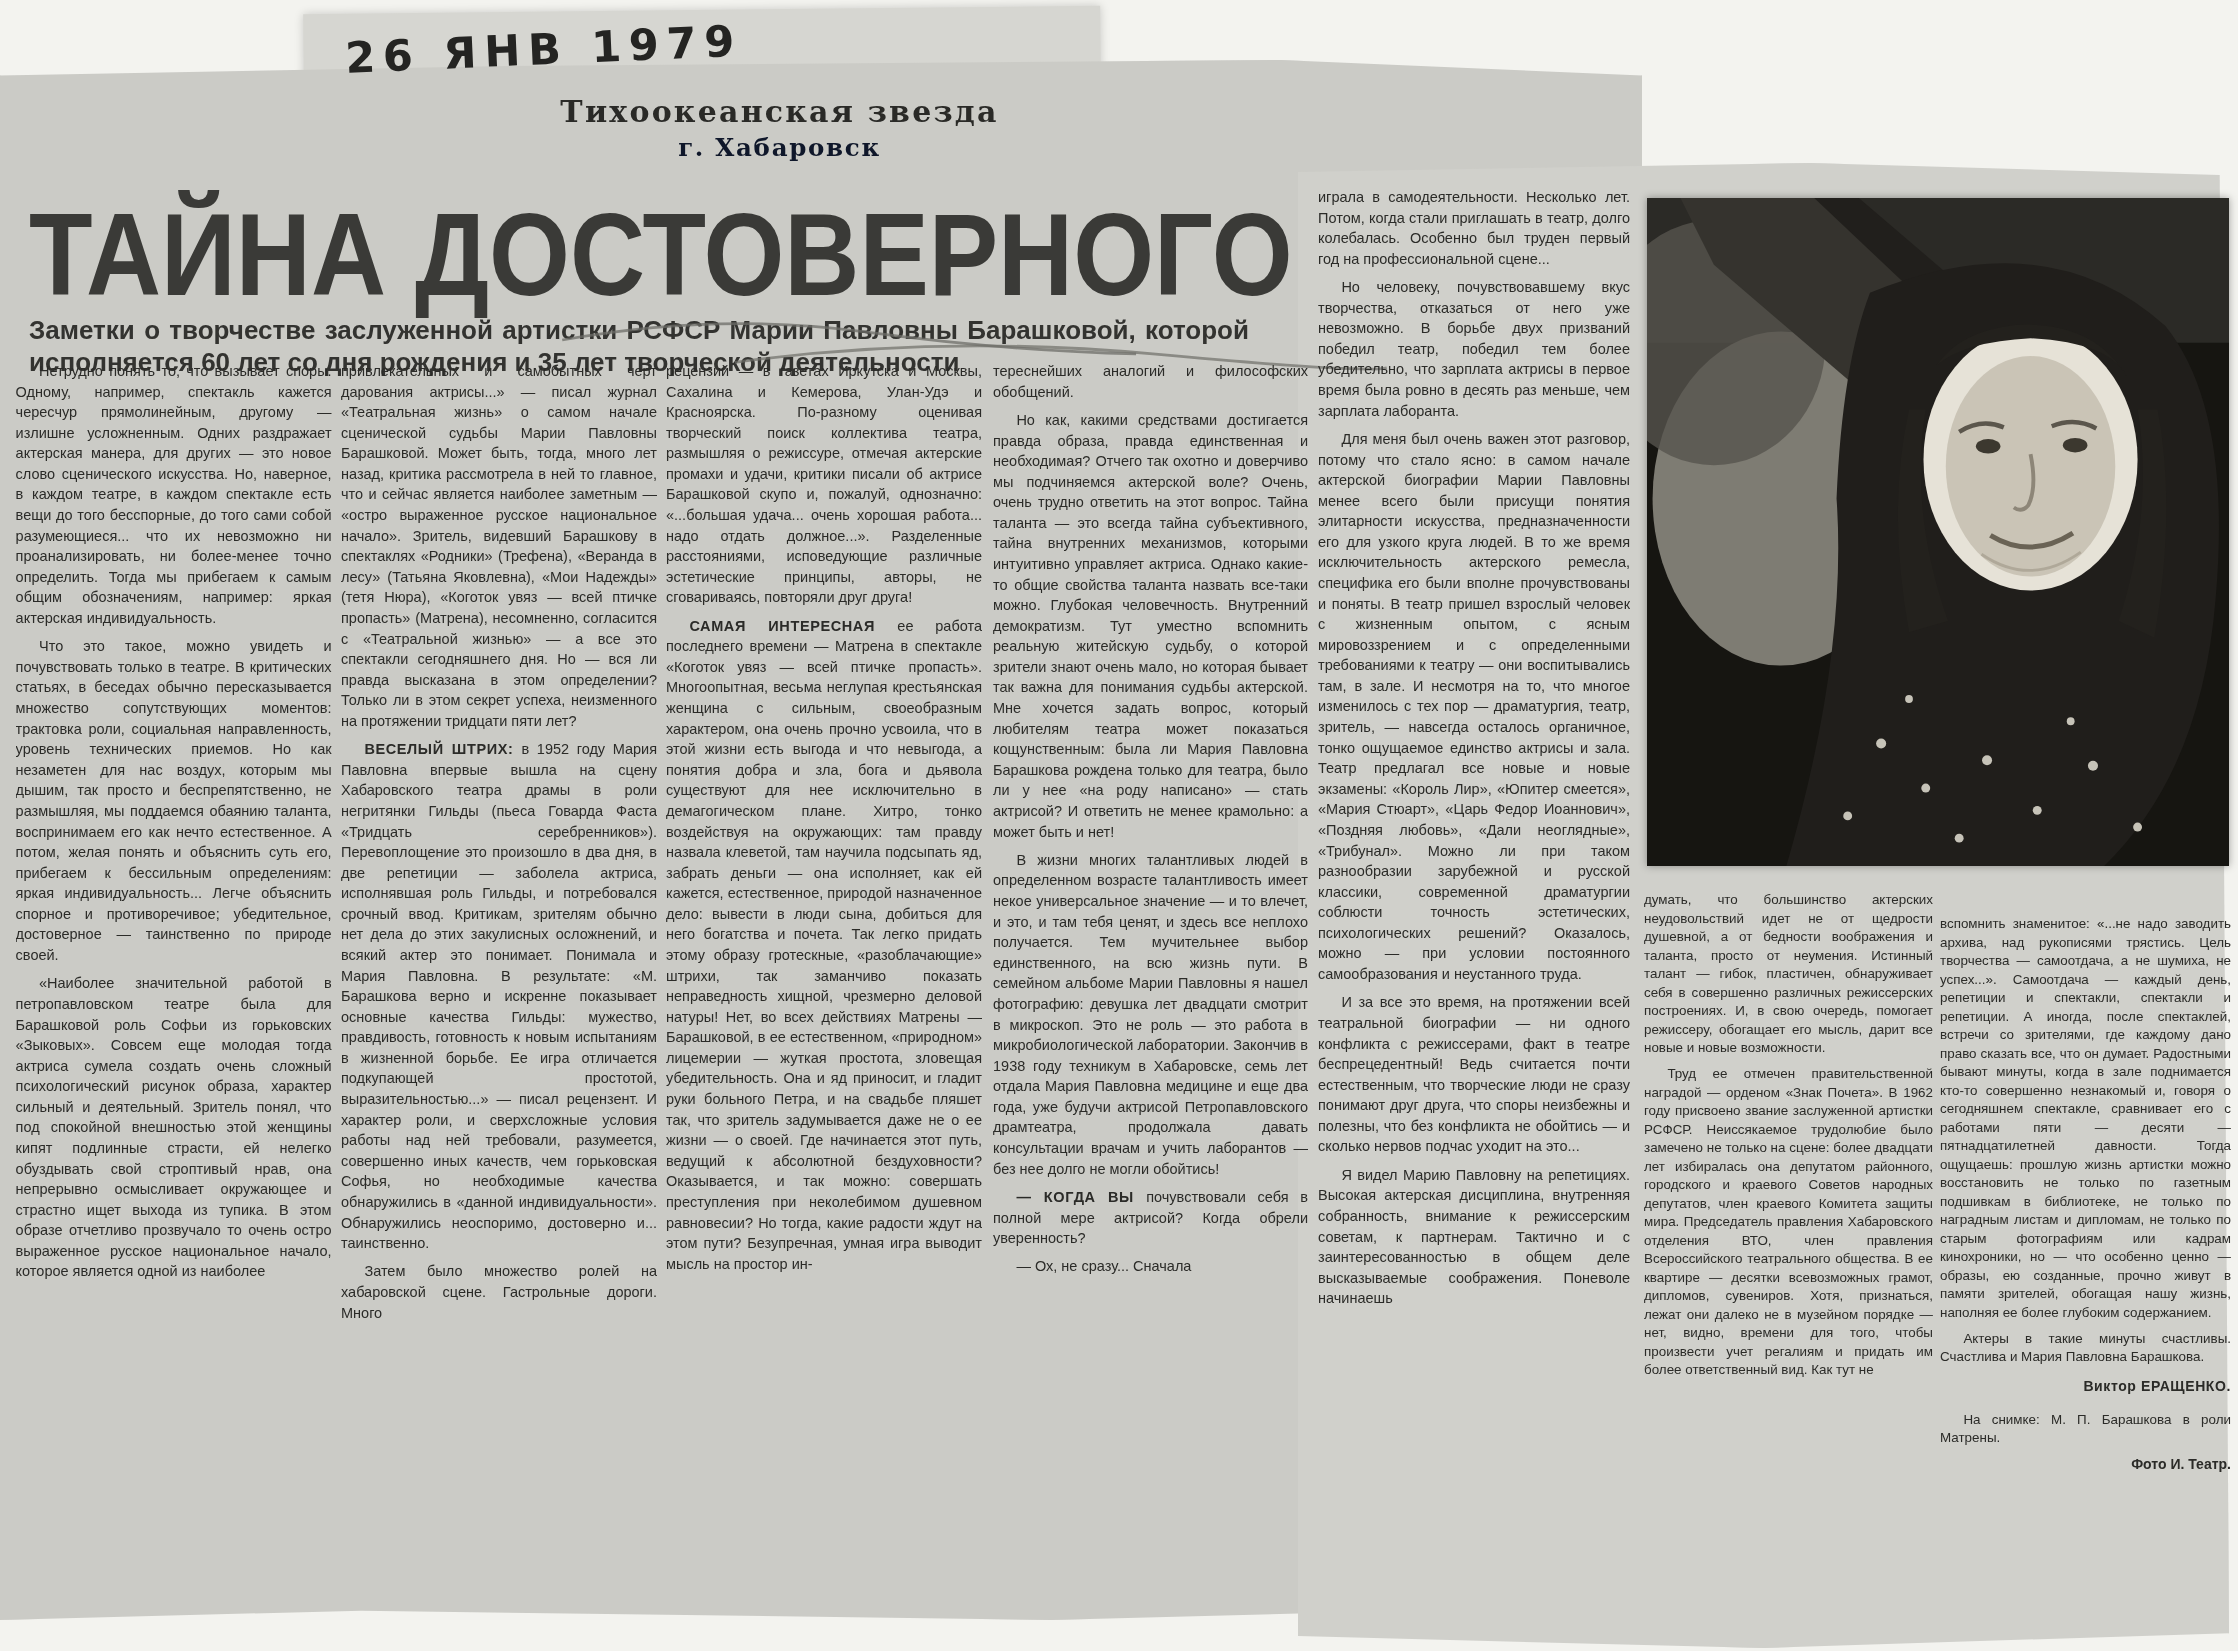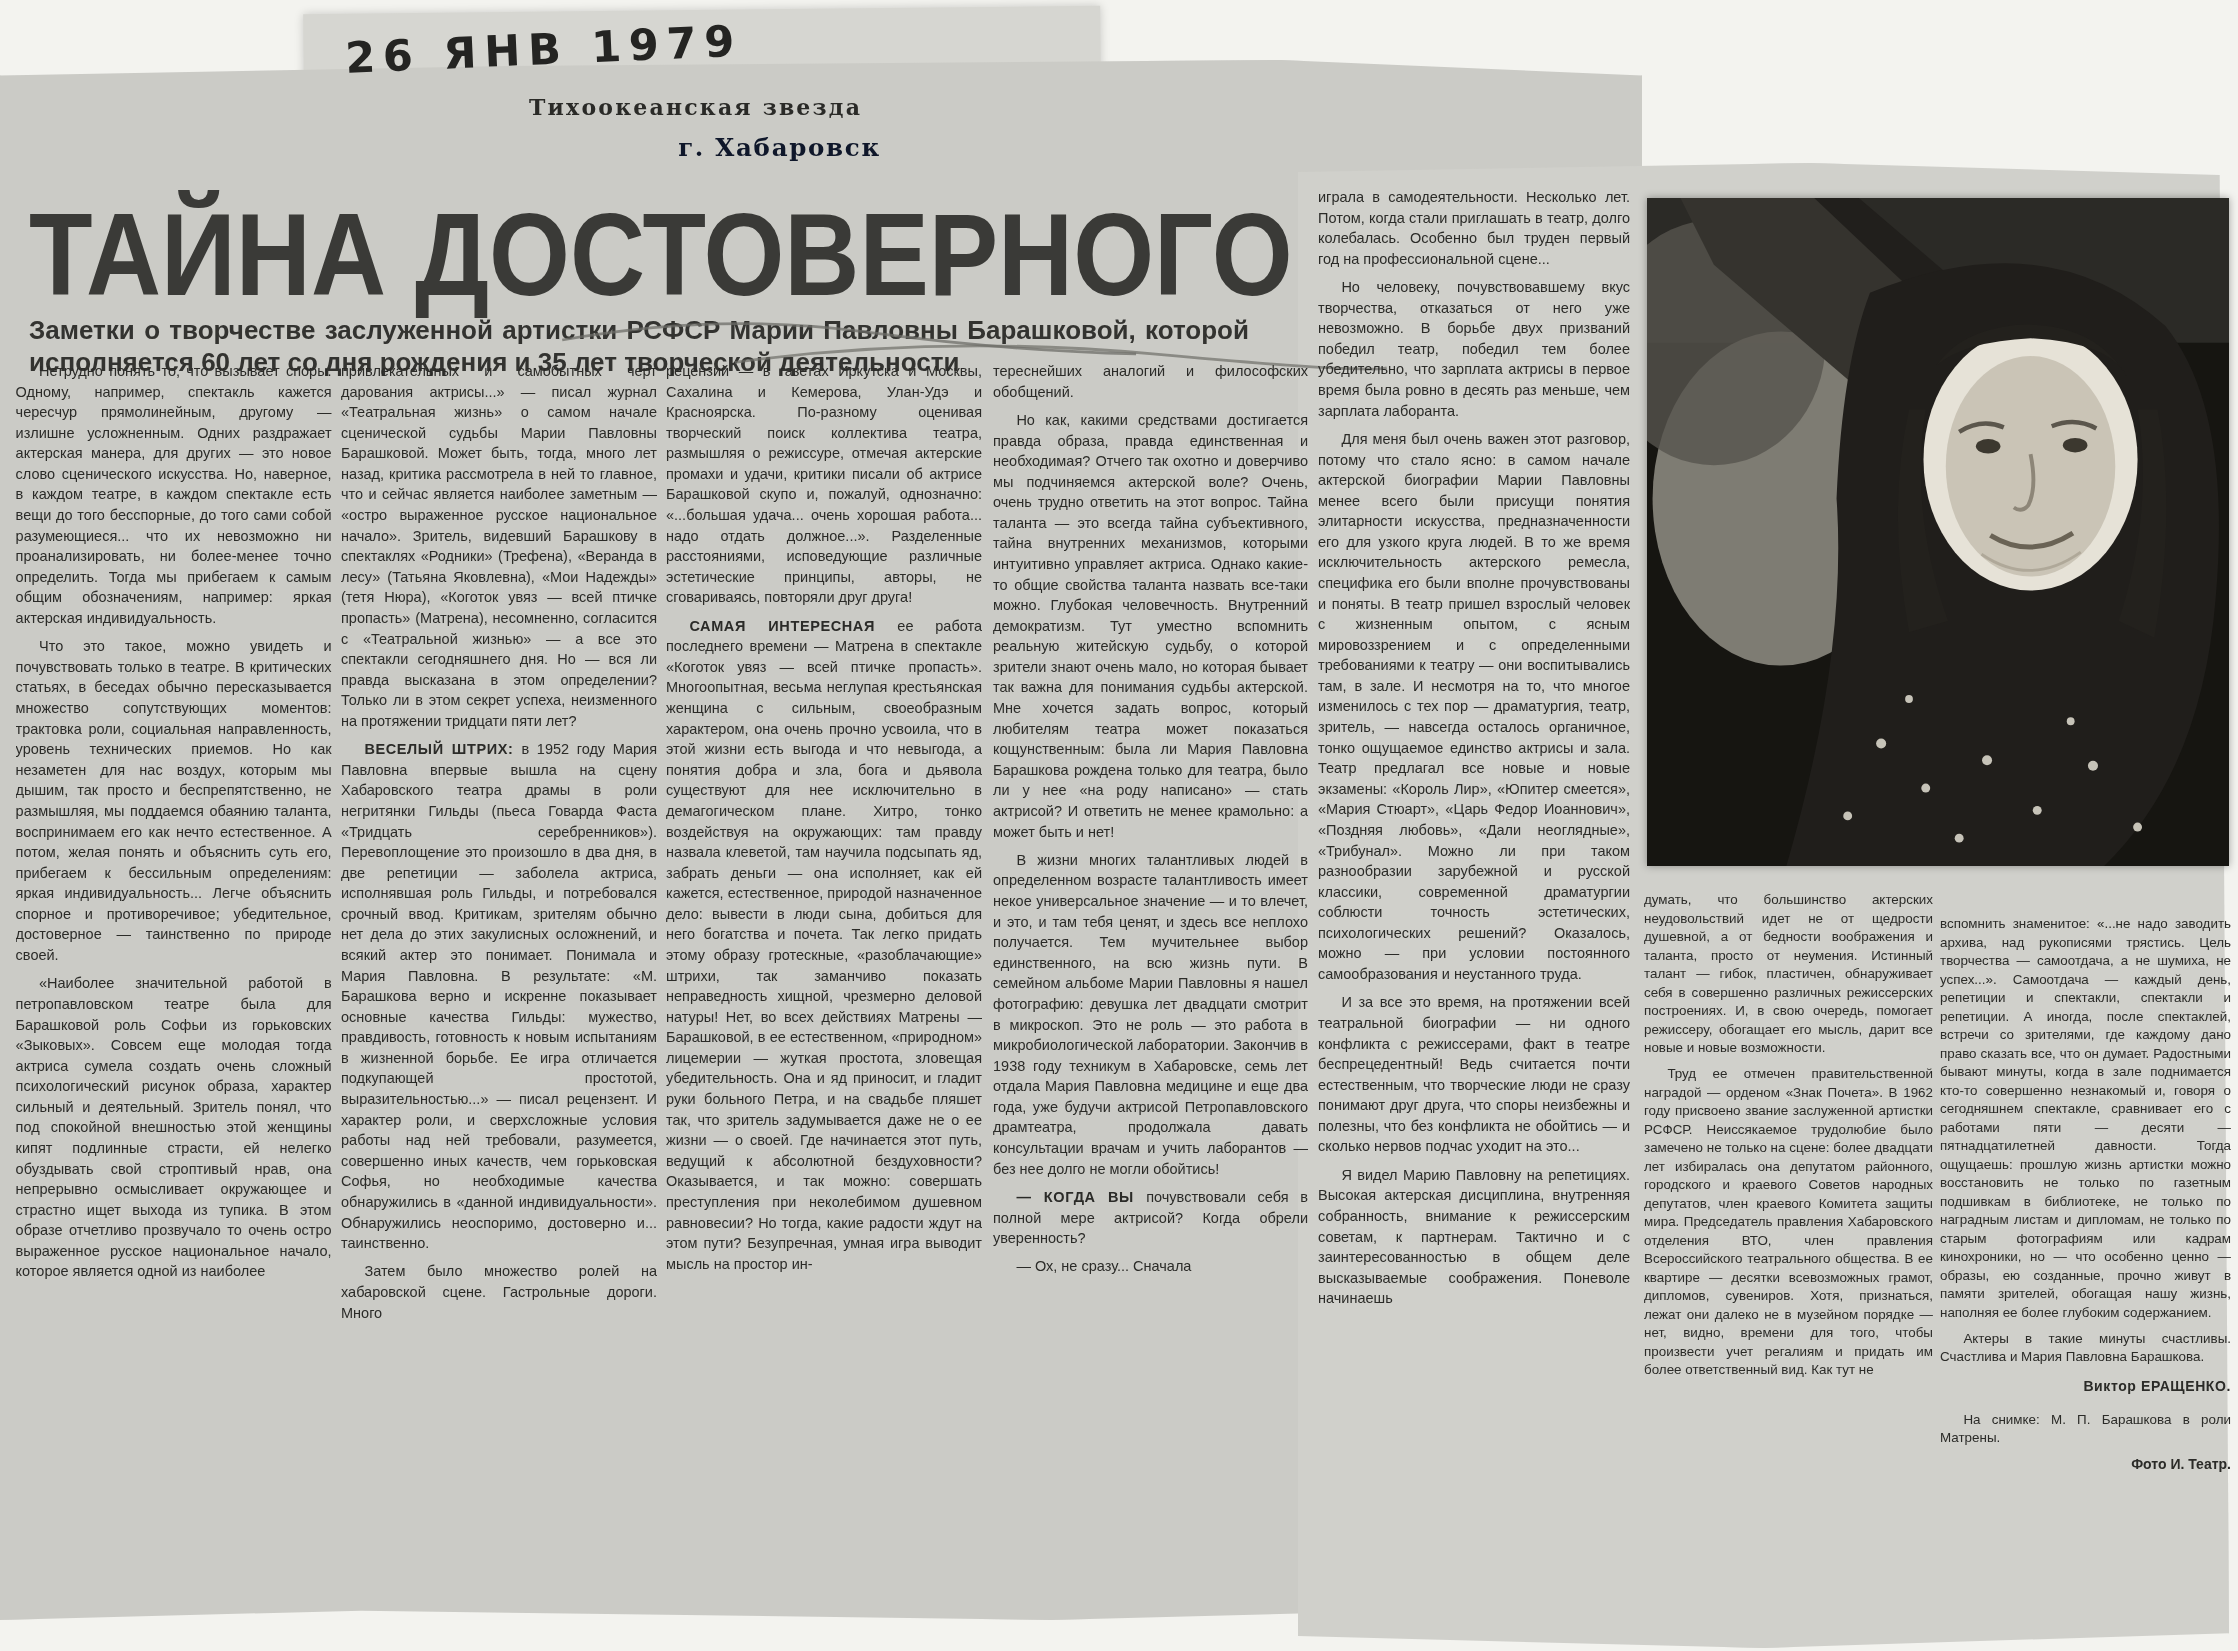--- a/index.html
+++ b/index.html
@@ -7,22 +7,22 @@
         font-family:"Liberation Sans",sans-serif;color:#2b2b28;}
   .paper{position:absolute;background:#ccccc7;box-shadow:0 0 10px rgba(0,0,0,.18);}
   #paper-header{left:304px;top:10px;width:797px;height:167px;background:#d6d6d1;transform:rotate(-.6deg);}
   #paper-main{left:0;top:60px;width:1642px;height:1560px;background:#cbcbc6;
               clip-path:polygon(0 1%,30% .4%,78% 0,100% 1%,100% 99%,64% 100%,22% 99.4%,0 100%);}
   #paper-right{left:1298px;top:163px;width:931px;height:1485px;background:#d0d0cb;
               clip-path:polygon(0 .6%,55% 0,99% .8%,100% 99%,50% 100%,0 99.2%);}
   
   #stamp{position:absolute;left:345px;top:22px;width:501px;transform:rotate(-2.5deg);
          font-family:"DejaVu Sans",sans-serif;font-weight:700;font-size:43px;letter-spacing:7.8px;color:#242422;}
-  #npname{position:absolute;left:529px;top:94px;width:501px;text-align:left;
-          font-family:"DejaVu Serif",serif;font-weight:700;font-size:22px;letter-spacing:2.2px;color:#2a2a27;}
+  #npname{position:absolute;left:529px;top:94px;width:501px;text-align:center;
+          font-family:"DejaVu Serif",serif;font-weight:700;font-size:30px;letter-spacing:2.2px;color:#2a2a27;}
   #npcity{position:absolute;left:529px;top:133px;width:501px;text-align:center;
           font-family:"DejaVu Serif",serif;font-weight:700;font-size:24.5px;letter-spacing:1.7px;color:#0f172a;}
   
   #headline{position:absolute;left:29px;top:189px;width:1270px;
             font-size:104px;font-weight:800;letter-spacing:0px;white-space:nowrap;
             transform:scaleY(1.12);transform-origin:top left;color:#3a3a37;}
   #subtitle{position:absolute;left:29px;top:315px;width:1220px;
             font-size:26px;font-weight:700;line-height:1.22;text-align:justify;color:#333330;}
   #penmarks{position:absolute;left:551px;top:301px;pointer-events:none;}
   

